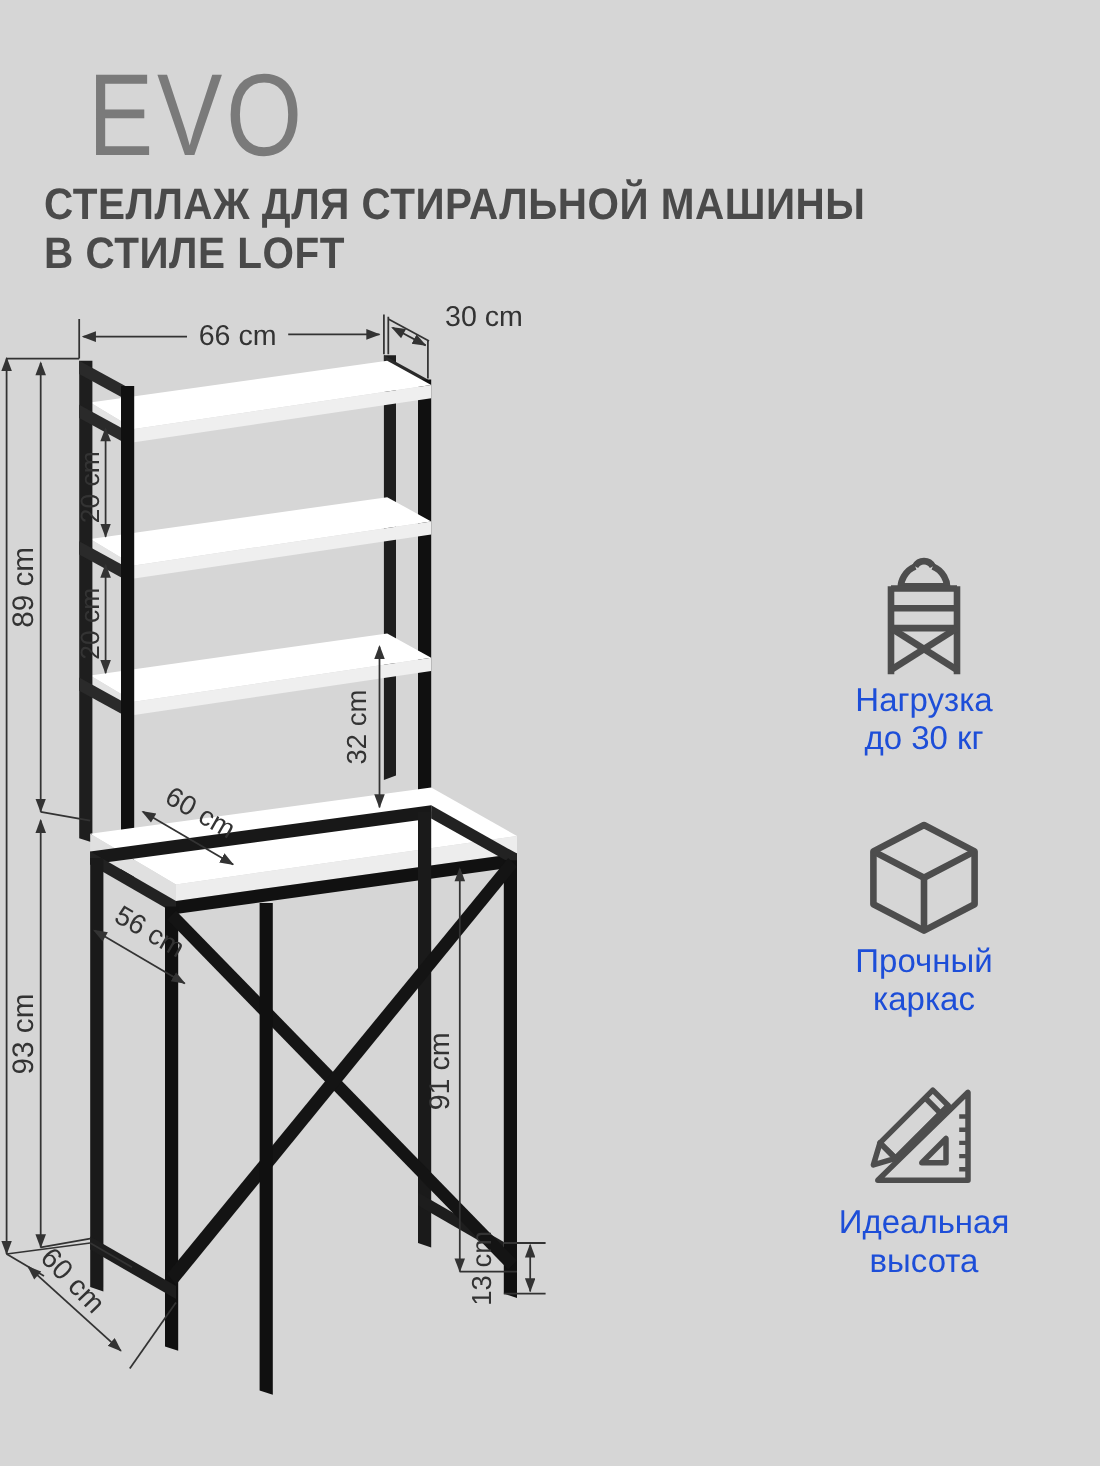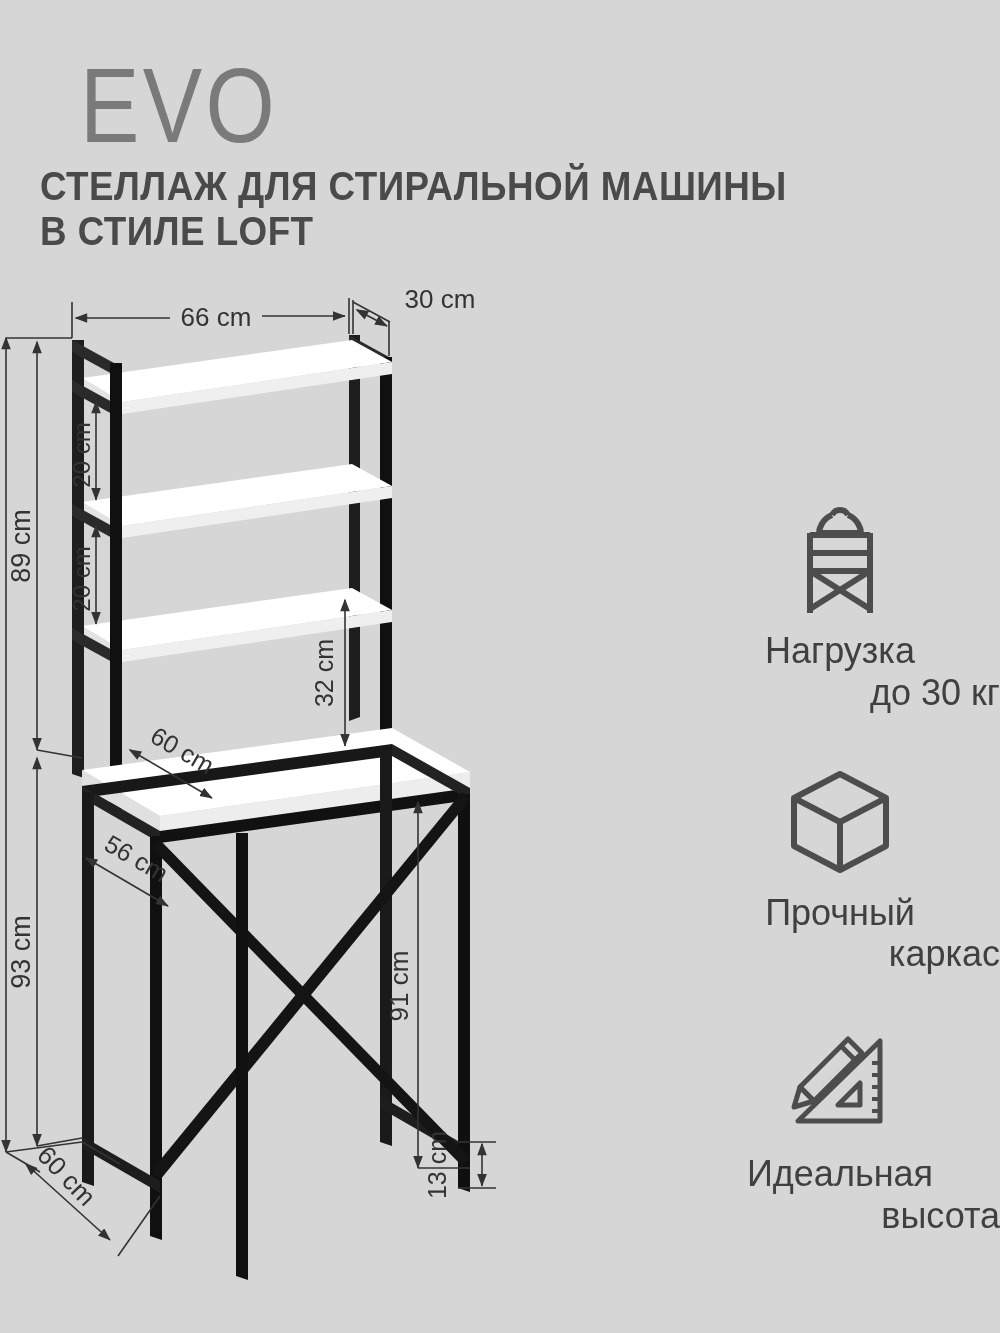--- a/index.html
+++ b/index.html
@@ -40,48 +40,47 @@
     font-weight: 700;
     letter-spacing: 0.5px;
     transform: scaleX(0.92);
     white-space: nowrap;
   }
   #subtitle-block { margin-top: 6px; }
 
   
   #diagram-wrap {
     position: absolute;
-    top: 280px;
+    top: 268px;
     left: 0;
     width: 680px;
     height: 1050px;
   }
   #diagram-svg { display: block; }
 
   
   #features {
     position: absolute;
     top: 500px;
     left: 680px;
     width: 320px;
   }
   .feature {
     width: 320px;
     text-align: center;
     margin-bottom: 48px;
   }
   .feature-icon { height: 120px; display: flex; align-items: center; justify-content: center; }
   .feature-label {
-    margin-top: 10px;
-    font-size: 36px;
+    font-size: 30px;
     line-height: 1.16;
-    color: #404040;
+    color: #1d4ed8;
     font-weight: 400;
   }
-  .feature-label .l2 { display: block; text-align: right; }
+  .feature-label .l2 { display: block; }
 </style>
 </head>
 <body>
 
 <div id="header">
   <div id="brand-title">EVO</div>
   <div id="subtitle-block">
     <div class="subtitle-line">СТЕЛЛАЖ ДЛЯ СТИРАЛЬНОЙ МАШИНЫ</div>
     <div class="subtitle-line">В СТИЛЕ LOFT</div>
   </div>

